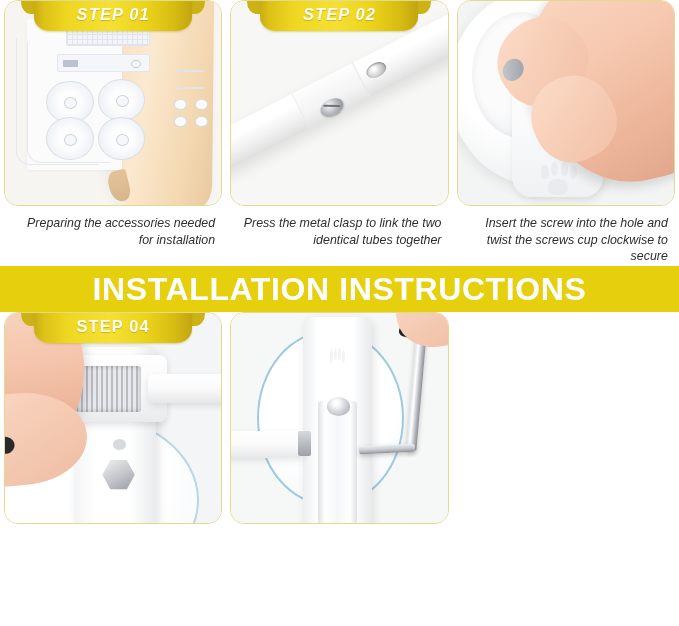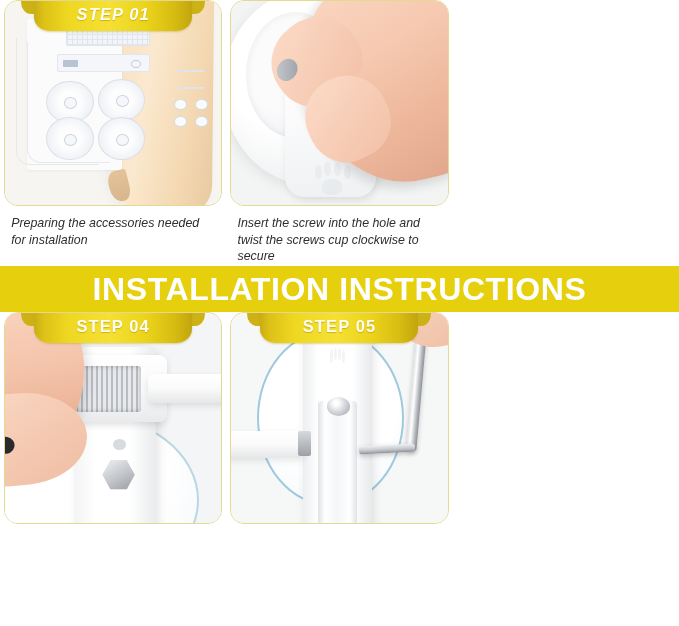--- a/index.html
+++ b/index.html
@@ -111,21 +111,21 @@
     background: #cdb216;
     z-index: -1;
   }
   .badge-tail.left  { left: -13px; border-bottom-left-radius: 10px 12px; }
   .badge-tail.right { right: -13px; border-bottom-right-radius: 10px 12px; }
 
   
   .caption {
     margin-top: 9px;
     width: 204px;
-    text-align: left;
+    text-align: right;
     color: #2e2e32;
     font-size: 12.4px;
     line-height: 16.5px;
     font-family: "Liberation Sans", sans-serif;
   }
 
   
   .banner {
     width: 679px;
     height: 46px;
@@ -472,20 +472,40 @@
           <div class="badge">
             <span class="badge-tail left"></span>
             <span class="badge-tail right"></span>
             <span class="badge-label">STEP 01</span>
           </div>
         </div>
       </div>
       <div class="caption">Preparing the accessories needed for installation</div>
     </div>
 
+    <div class="step-cell">
+      <div class="card">
+        <div class="photo">
+          <div class="p2-bg"></div>
+          <div class="p2-tube">
+            <div class="p2-sleeve"></div>
+            <div class="p2-hole"></div>
+            <div class="p2-screw"></div>
+          </div>
+        </div>
+        <div class="badge-wrap">
+          <div class="badge">
+            <span class="badge-tail left"></span>
+            <span class="badge-tail right"></span>
+            <span class="badge-label">STEP 02</span>
+          </div>
+        </div>
+      </div>
+      <div class="caption">Press the metal clasp to link the two identical tubes together</div>
+    </div>
 
     <div class="step-cell">
       <div class="card">
         <div class="photo">
           <div class="p3-bg"></div>
           <div class="p3-disc">
             <div class="p3-disc-inner"></div>
           </div>
           <div class="p3-plate">
             <div class="p3-slot"></div>
@@ -560,25 +580,18 @@
           </div>
           <div class="p5-groove"></div>
           <div class="p5-screwhead"></div>
           <div class="p5-tube"></div>
           <div class="p5-nut"></div>
           <div class="p5-wrench-v"></div>
           <div class="p5-wrench-h"></div>
           <div class="p5-grip"></div>
           <div class="p5-hand"></div>
         </div>
-        <div class="badge-wrap">
-          <div class="badge">
-            <span class="badge-tail left"></span>
-            <span class="badge-tail right"></span>
-            <span class="badge-label">STEP 05</span>
-          </div>
-        </div>
       </div>
     </div>
 
   </div>
 
 </div>
 
 </body></html>

